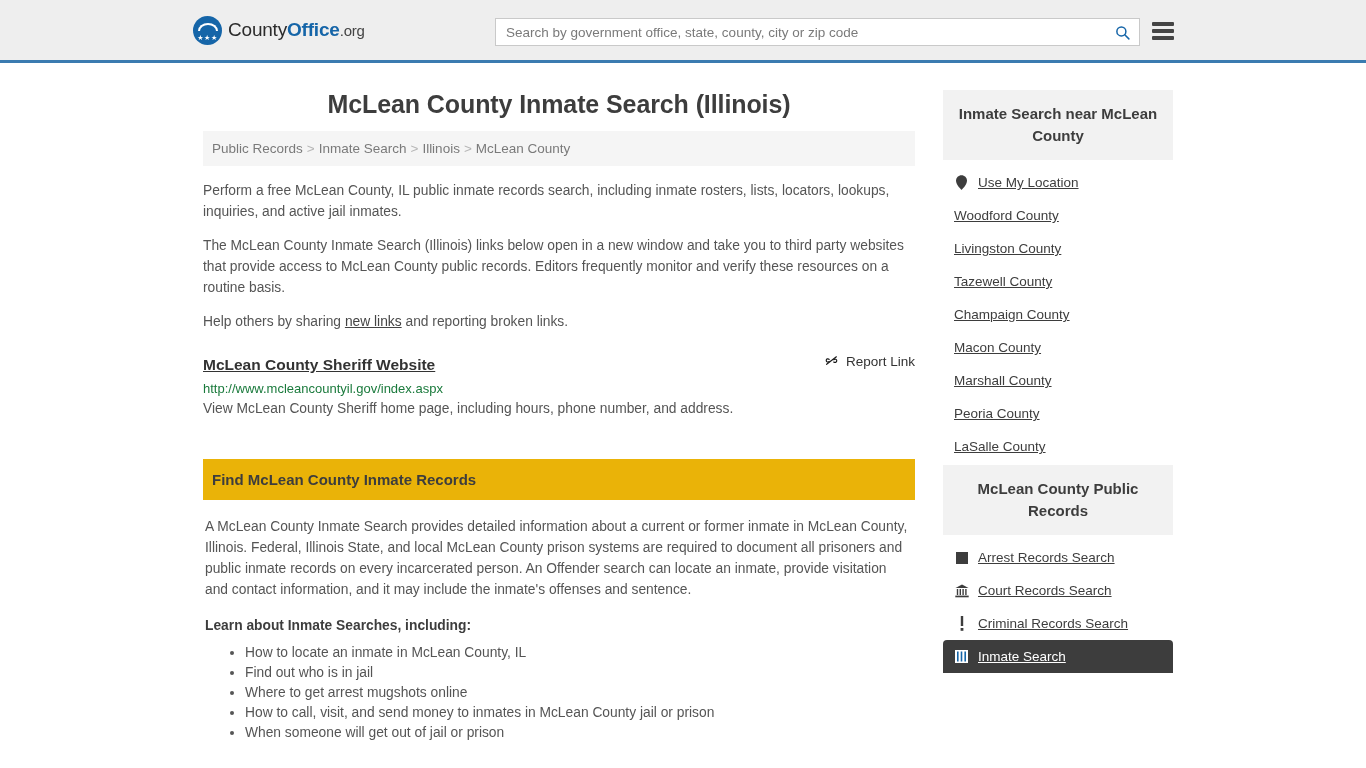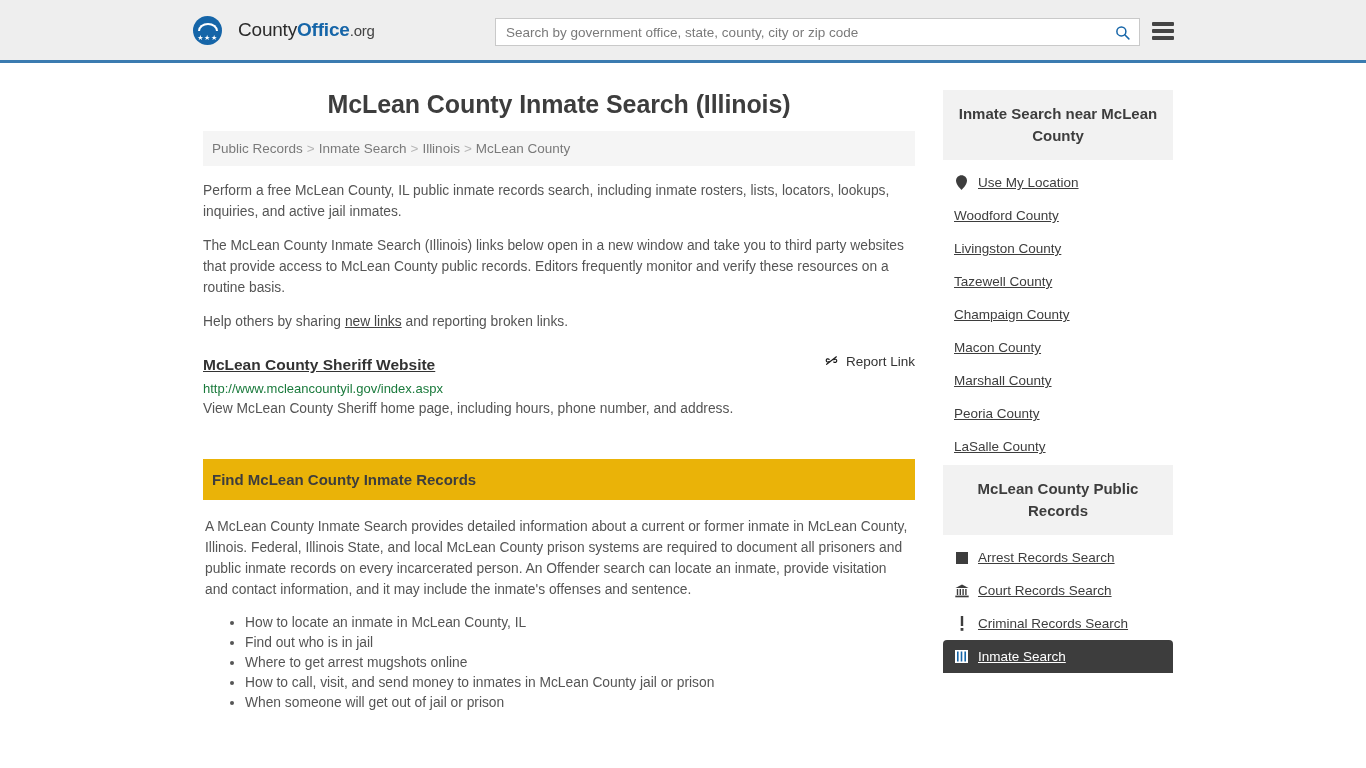--- a/index.html
+++ b/index.html
@@ -17,21 +17,21 @@
     background: #eeeeee;
     border-bottom: 3px solid #3b7bb0;
     display: flex;
     align-items: center;
     position: relative;
   }
   .logo-wrap {
     display: flex;
     align-items: center;
     margin-left: 193px;
-    gap: 16px;
+    gap: 6px;
     cursor: pointer;
   }
   .logo-mark {
     width: 29px; height: 29px;
     border-radius: 50%;
     background: #1565a8;
     position: relative;
     flex: none;
   }
   .logo-mark .wing {
@@ -316,20 +316,21 @@
             <span>Report Link</span>
           </div>
         </div>
         <div class="result-url">http://www.mcleancountyil.gov/index.aspx</div>
         <div class="result-desc">View McLean County Sheriff home page, including hours, phone number, and address.</div>
       </div>
 
       <div class="section-head">Find McLean County Inmate Records</div>
       <div class="section-body">
         <p class="body-text">A McLean County Inmate Search provides detailed information about a current or former inmate in McLean County, Illinois. Federal, Illinois State, and local McLean County prison systems are required to document all prisoners and public inmate records on every incarcerated person. An Offender search can locate an inmate, provide visitation and contact information, and it may include the inmate's offenses and sentence.</p>
+        <div class="lead-in">Learn about Inmate Searches, including:</div>
         <ul class="feature-list">
           <li>How to locate an inmate in McLean County, IL</li>
           <li>Find out who is in jail</li>
           <li>Where to get arrest mugshots online</li>
           <li>How to call, visit, and send money to inmates in McLean County jail or prison</li>
           <li>When someone will get out of jail or prison</li>
         </ul>
       </div>
     </div>
 

